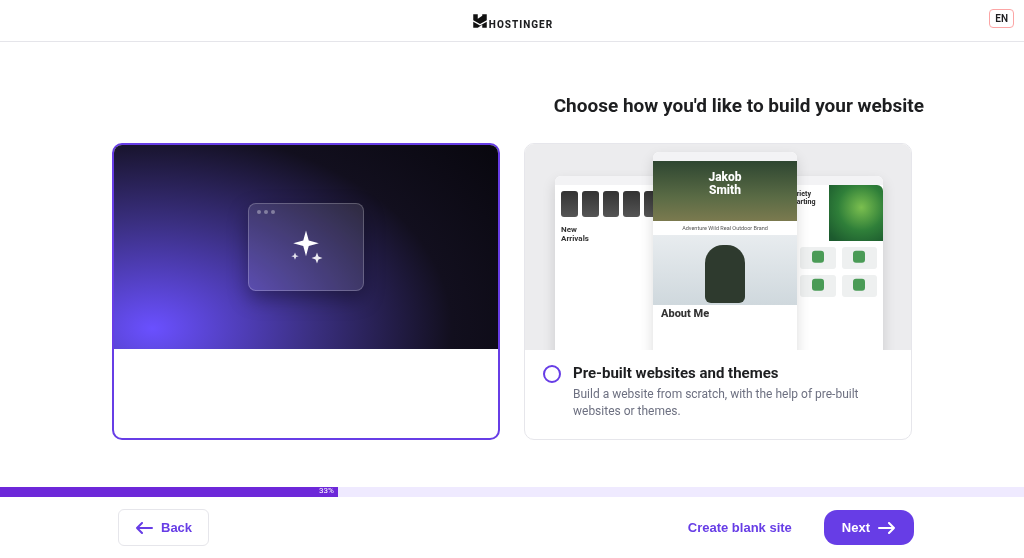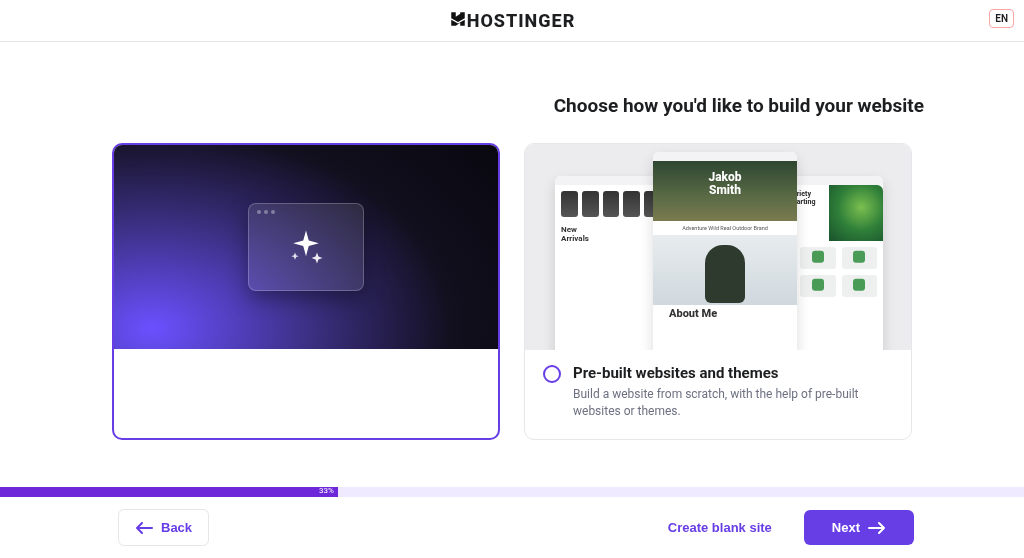--- a/index.html
+++ b/index.html
@@ -9,21 +9,21 @@
     --border:#e5e5ea;
     --card-border:#e6e6eb;
     --bg:#ffffff;
   }
   *{box-sizing:border-box;}
   html,body{margin:0;padding:0;height:100%;font-family:-apple-system,BlinkMacSystemFont,"Segoe UI",Roboto,Helvetica,Arial,sans-serif;background:var(--bg);color:var(--text);}
   body{width:1024px;height:558px;position:relative;overflow:hidden;}
 
   
   .header{height:42px;border-bottom:1px solid var(--border);display:flex;align-items:center;justify-content:center;position:relative;}
-  .logo{display:flex;align-items:flex-start;font-weight:800;letter-spacing:1px;font-size:18px;}
+  .logo{display:flex;align-items:flex-end;font-weight:800;letter-spacing:1px;font-size:10px;}
   .logo svg{display:block;}
   .lang{position:absolute;right:10px;top:9px;border:1px solid #fca5a5;border-radius:4px;padding:3px 5px;font-size:10px;font-weight:600;cursor:pointer;background:#fff;}
 
   
   .main{padding:52px 100px 0 100px;}
   .title{text-align:right;font-size:19px;font-weight:700;margin:0 0 26px 0;}
   .cards{display:flex;gap:24px;justify-content:center;}
 
   .card{width:388px;border-radius:10px;overflow:hidden;background:#fff;border:1px solid var(--card-border);cursor:pointer;display:flex;flex-direction:column;}
   .card.selected{border:2px solid var(--purple);}
@@ -47,21 +47,21 @@
   .tpl-left .people{display:flex;gap:4px;padding:6px;}
   .tpl-left .people span{flex:1;height:26px;border-radius:3px;background:linear-gradient(180deg,#333 0%,#555 100%);}
   .tpl-left .subtitle{padding:2px 6px;font-size:8px;font-weight:700;}
 
   .tpl-mid{left:128px;top:8px;width:144px;height:260px;z-index:2;background:#fff;}
   .tpl-mid .nature{height:60px;background:linear-gradient(180deg,#2e4631 0%,#5a6b45 60%,#7b7a4f 100%);position:relative;}
   .tpl-mid .nature .name{position:absolute;left:0;right:0;top:10px;text-align:center;color:#fff;font-weight:800;font-size:12px;line-height:1.05;}
   .tpl-mid .hiker{height:70px;background:linear-gradient(180deg,#e8ecef 0%,#cfd8dd 100%);position:relative;}
   .tpl-mid .hiker::after{content:"";position:absolute;left:50%;bottom:2px;transform:translateX(-50%);width:40px;height:58px;background:#2e3a2e;border-radius:18px 18px 6px 6px;}
   .tpl-mid .tags{display:flex;gap:6px;justify-content:center;font-size:5.5px;color:#555;padding:4px 0;}
-  .tpl-mid .about{padding:2px 16px;font-size:11px;font-weight:800;}
+  .tpl-mid .about{padding:2px 8px;font-size:11px;font-weight:800;}
 
   .tpl-right{right:28px;top:32px;width:130px;height:220px;background:#fff;}
   .tpl-right .hero2{display:flex;height:56px;}
   .tpl-right .hero2 .txt{flex:1;padding:6px;}
   .tpl-right .hero2 .txt .h{font-size:7px;font-weight:800;line-height:1.1;}
   .tpl-right .hero2 .plant{width:54px;background:radial-gradient(circle at 60% 40%, #7bbf4f 0%, #2f7f39 50%, #1c5a2e 90%);border-top-right-radius:6px;}
   .tpl-right .grid{display:grid;grid-template-columns:repeat(3,1fr);gap:6px;padding:6px;}
   .tpl-right .grid span{height:22px;border-radius:3px;background:#eef0f0;position:relative;}
   .tpl-right .grid span::after{content:"";position:absolute;left:50%;top:50%;transform:translate(-50%,-60%);width:12px;height:12px;background:#4a9b56;border-radius:3px;}
 
@@ -76,21 +76,21 @@
   
   .progress{position:absolute;left:0;right:0;top:487px;height:10px;background:#efeaff;}
   .progress .bar{height:100%;background:#6d28d9;position:relative;}
   .progress .bar .pct{position:absolute;right:4px;top:-1px;font-size:8px;color:#fff;line-height:10px;}
 
   
   .footer{position:absolute;left:0;right:0;bottom:0;height:61px;padding:0 110px 0 118px;display:flex;align-items:center;justify-content:space-between;}
   .btn{display:inline-flex;align-items:center;gap:8px;font-size:13px;font-weight:700;border-radius:6px;cursor:pointer;border:none;padding:0;}
   .btn.back{border:1px solid var(--card-border);background:#fff;color:var(--purple);padding:10px 16px;}
   .btn.ghost{background:transparent;color:var(--purple);padding:10px 4px;align-items:center;}
-  .btn.primary{background:var(--purple);color:#fff;padding:10px 28px;}
+  .btn.primary{background:var(--purple);color:#fff;padding:10px 18px;border-radius:13px;}
   .right-actions{display:flex;align-items:center;gap:28px;}
   .arrow{width:18px;height:12px;}
 </style>
 </head>
 <body>
 
 <div class="header">
   <div class="logo">
     <svg width="18" height="18" viewBox="0 0 24 24" fill="none">
       <path d="M3 3 H9 V9 L15 5 V3 H21 V11 L12 16 L3 11 Z" fill="#111"></path>

